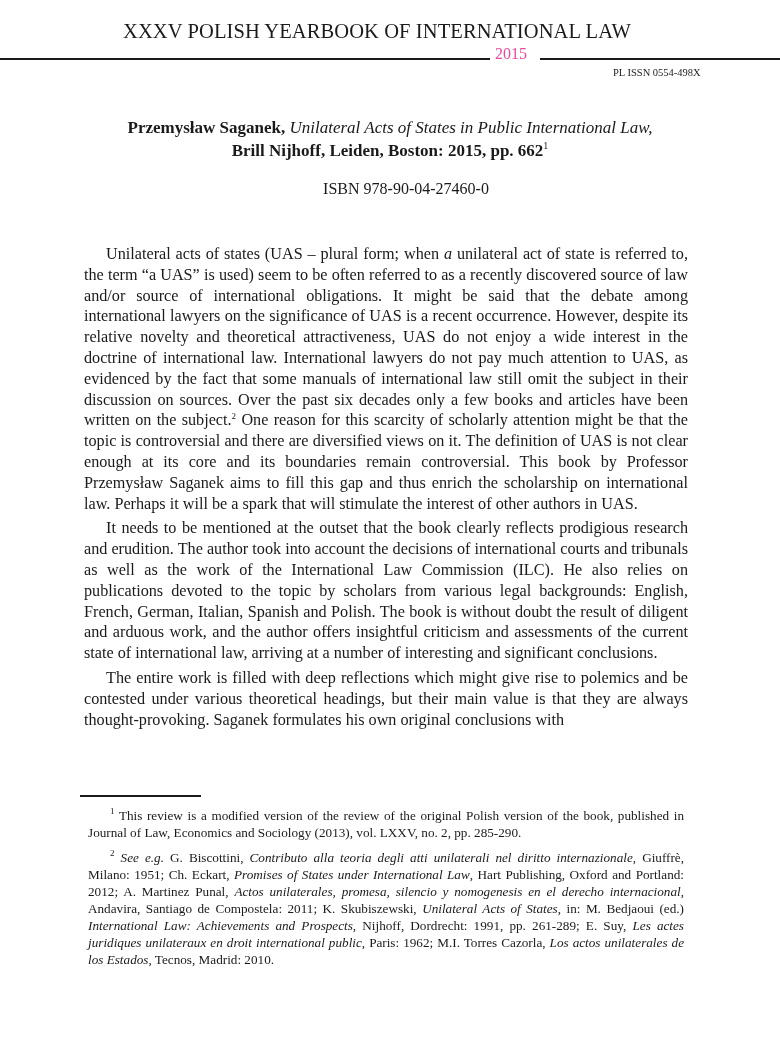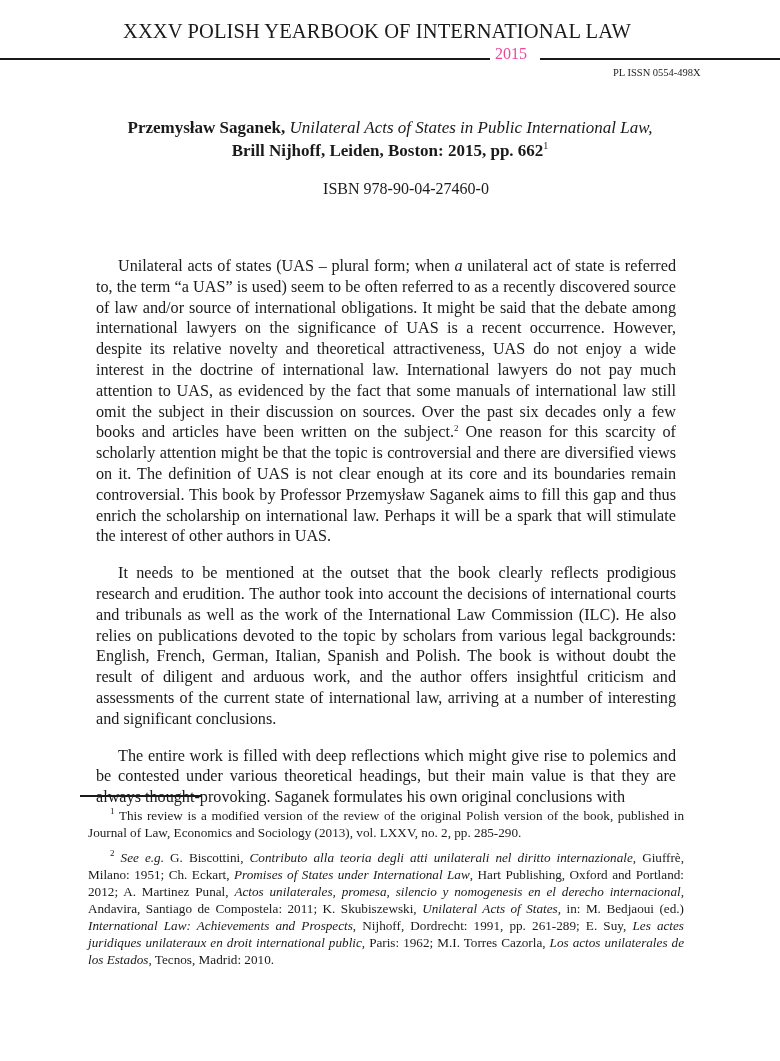--- a/index.html
+++ b/index.html
@@ -88,21 +88,21 @@
   .body-text {
     position: absolute;
     left: 80px;
     width: 612px;
     top: 240px;
     font-size: 16.2px;
     line-height: 20.8px;
     text-align: justify;
   }
   .body-text p {
-    margin: 16px;
+    margin: 4px;
     text-indent: 22px;
   }
   .body-text sup, .footnotes sup {
     font-size: 9px;
     vertical-align: 6px;
     line-height: 0;
   }
   .fn-rule {
     position: absolute;
     left: 80px;

